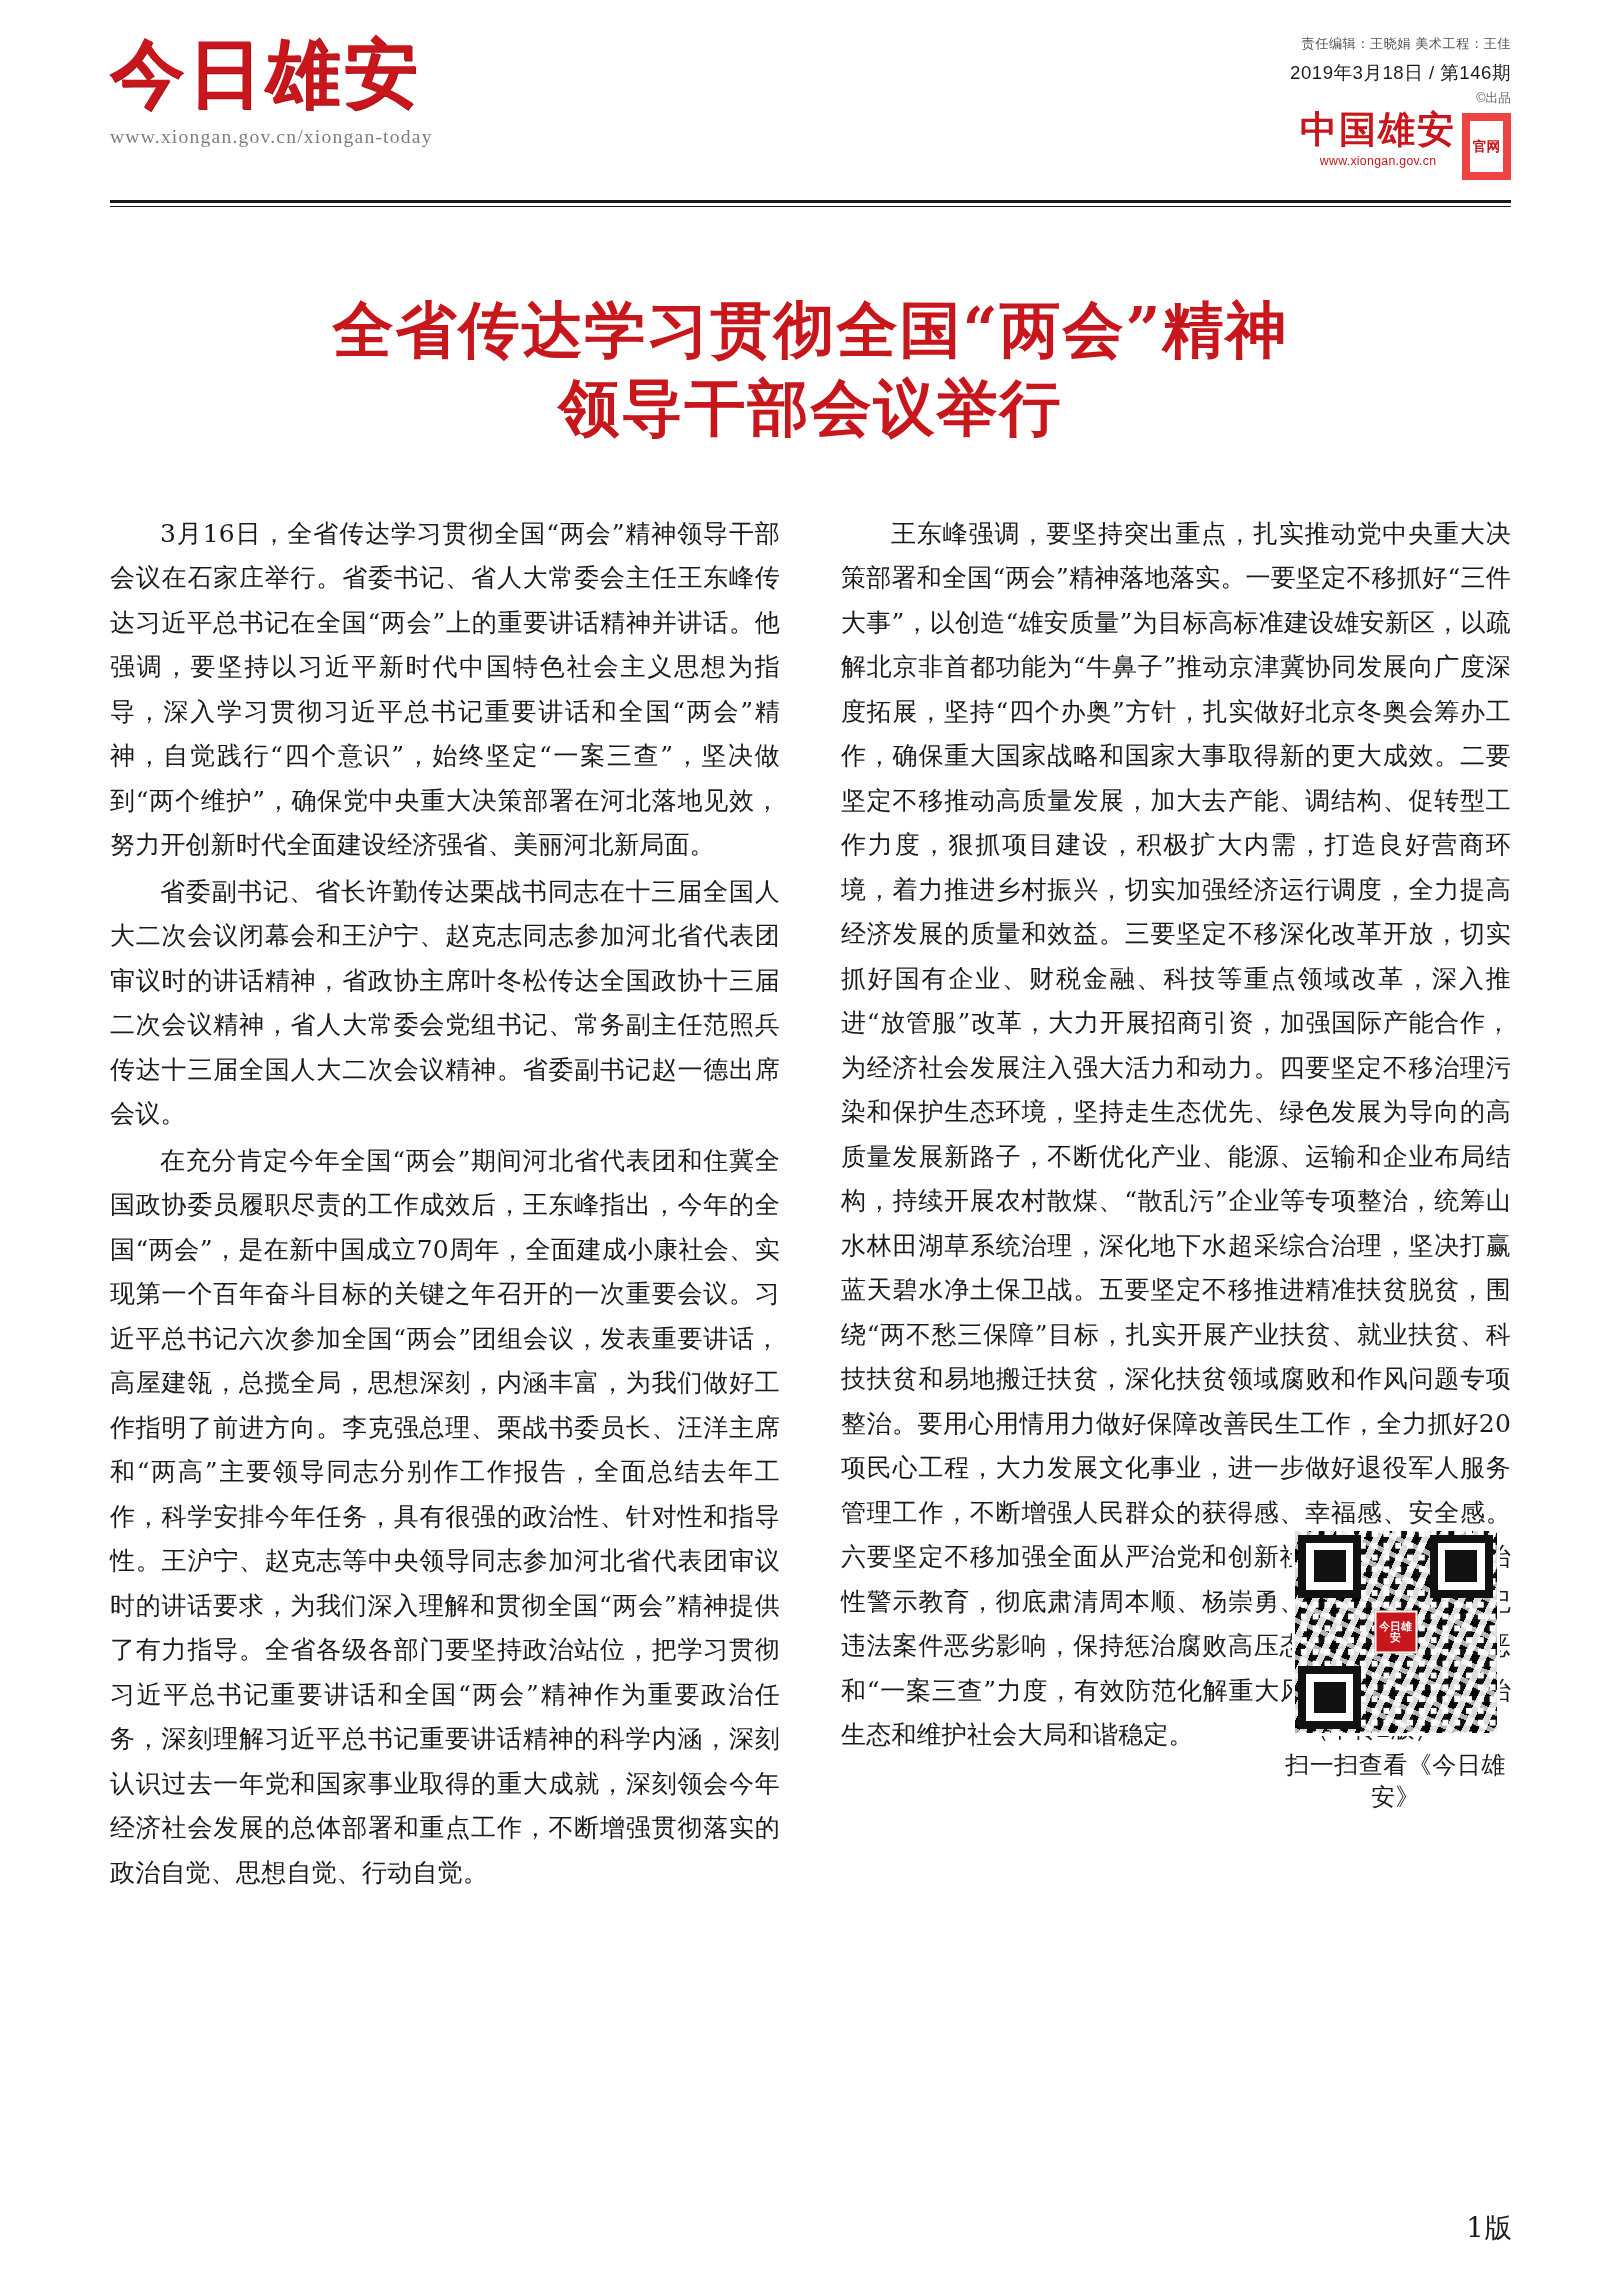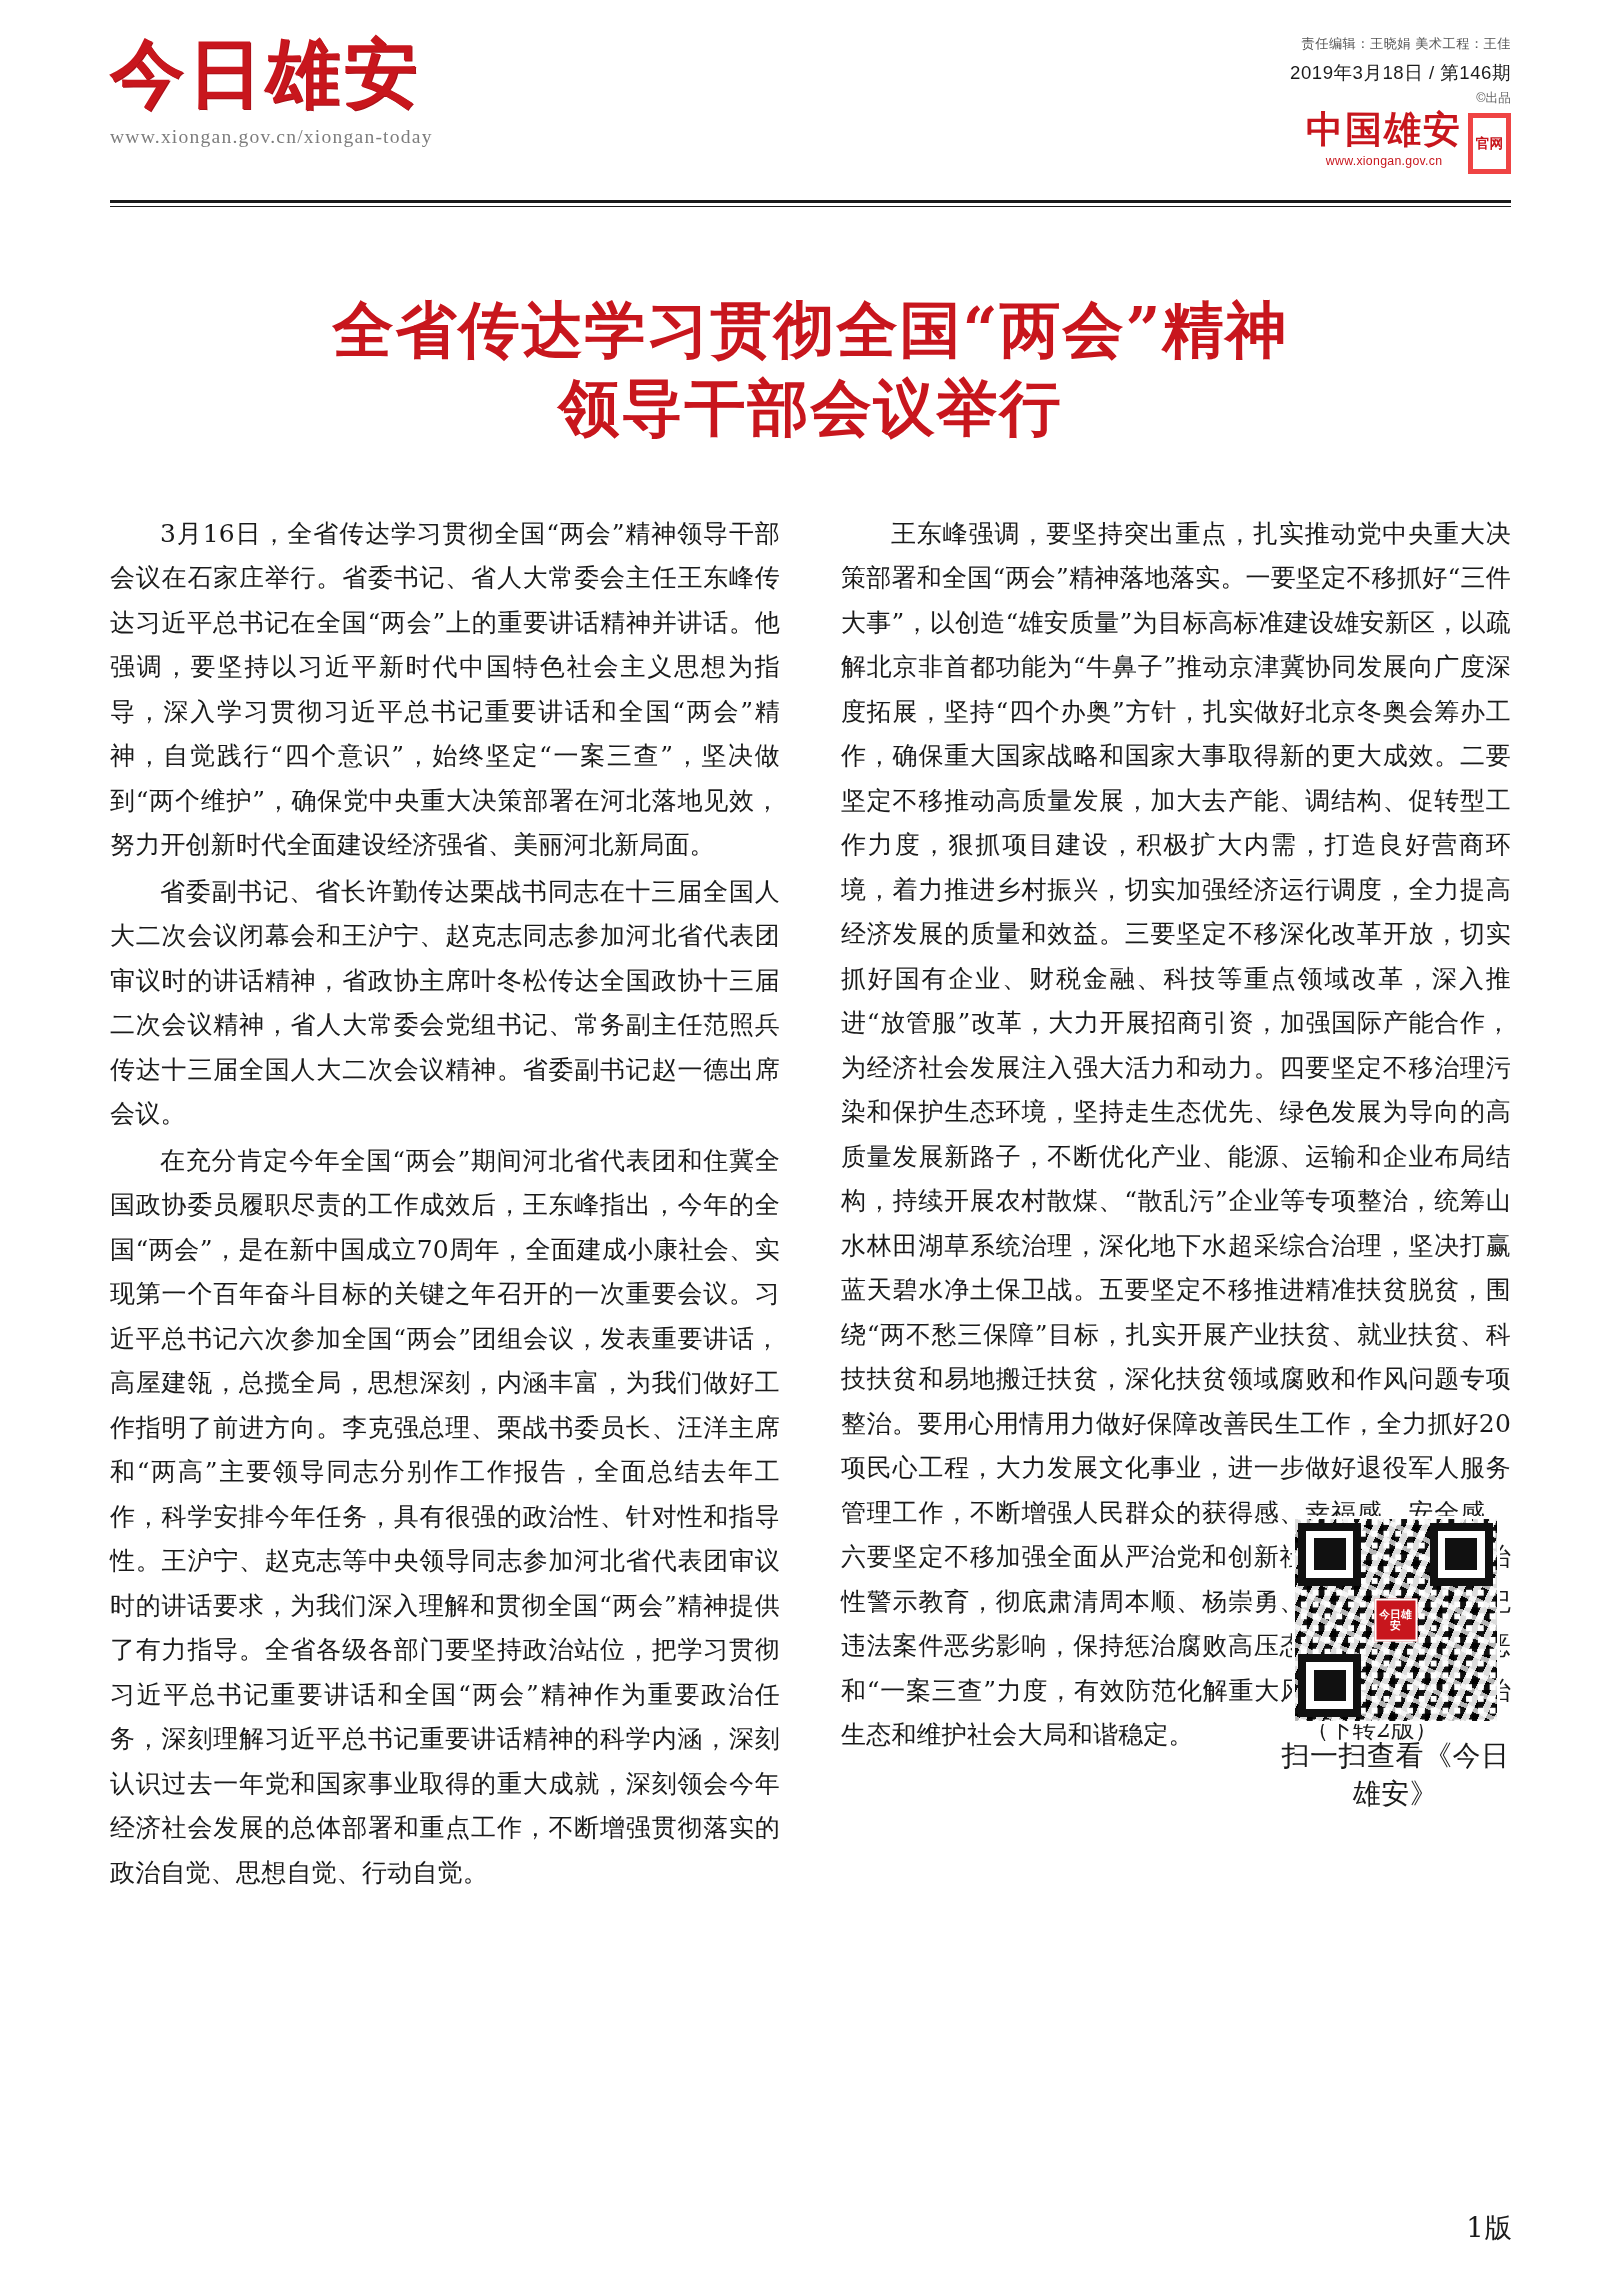--- a/index.html
+++ b/index.html
@@ -95,21 +95,21 @@
   }
   .logo-url {
     font-size: 12.3px;
     color: #c8161d;
     margin-top: 5.9px;
     letter-spacing: 0.3px;
   }
   .logo-seal {
     width: 33px;
     height: 51px;
-    border: 5px solid #ef4444;
+    border: 8px solid #ef4444;
     color: #c8161d;
     font-size: 13.7px;
     line-height: 1.05;
     display: flex;
     flex-direction: column;
     align-items: center;
     justify-content: center;
     font-family: "DejaVu Serif", serif;
     font-weight: bold;
     margin-top: 2px;
@@ -230,21 +230,21 @@
     display: flex;
     align-items: center;
     justify-content: center;
     text-align: center;
     padding: 2px;
     box-sizing: border-box;
     border: 2px solid #fff;
   }
   .qr-caption {
     font-family: Liberation Mono, monospace;
-    font-size: 28px;
+    font-size: 24px;
     margin-top: 13.7px;
     letter-spacing: 0.5px;
   }
   .page-number {
     position: absolute;
     right: 108px;
     bottom: 47px;
     font-family: "DejaVu Serif", serif;
     font-size: 27.4px;
     letter-spacing: 1px;

